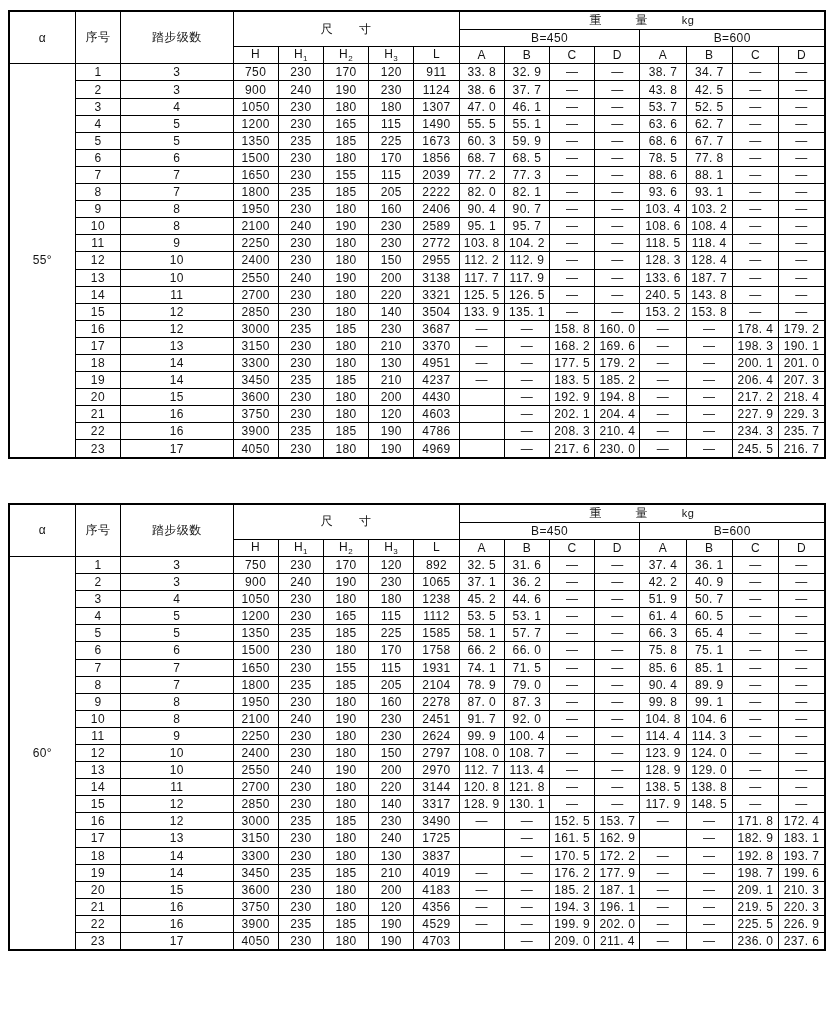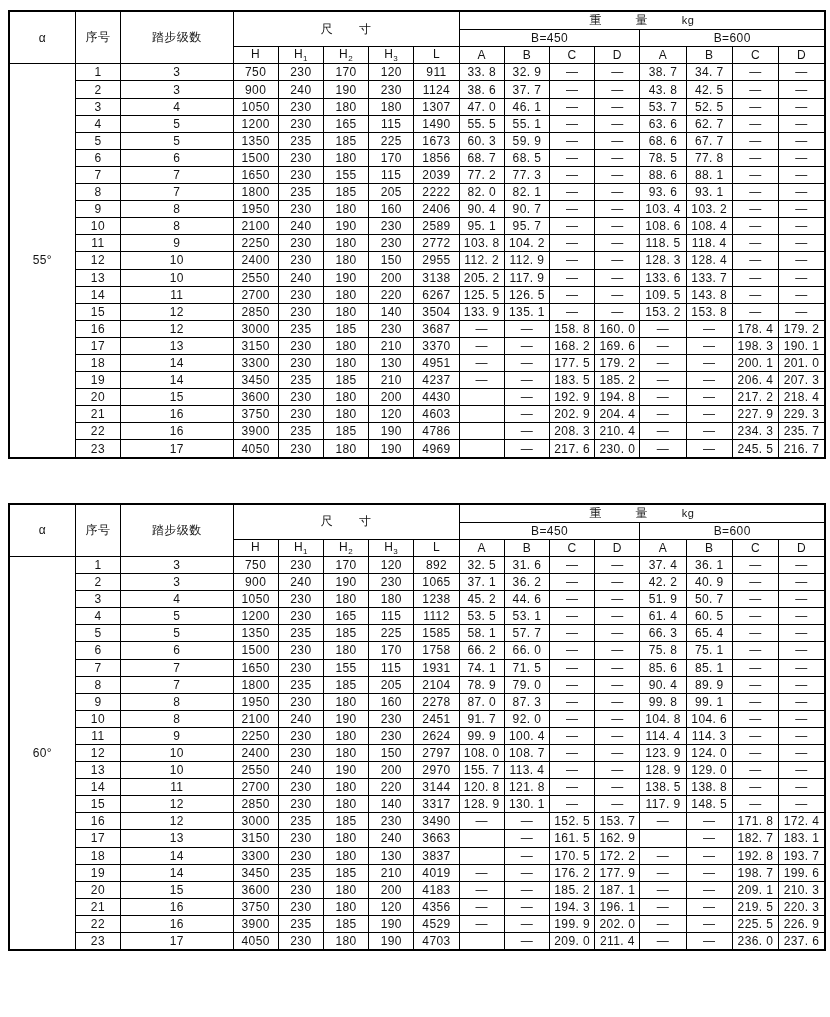--- a/index.html
+++ b/index.html
@@ -307,42 +307,42 @@
           <td>—</td>
         </tr>
         <tr>
           <td>13</td>
           <td>10</td>
           <td>2550</td>
           <td>240</td>
           <td>190</td>
           <td>200</td>
           <td>3138</td>
-          <td>205. 2</td>
+          <td>117. 7</td>
           <td>117. 9</td>
           <td>—</td>
           <td>—</td>
           <td>133. 6</td>
-          <td>133. 7</td>
+          <td>187. 7</td>
           <td>—</td>
           <td>—</td>
         </tr>
         <tr>
           <td>14</td>
           <td>11</td>
           <td>2700</td>
           <td>230</td>
           <td>180</td>
           <td>220</td>
-          <td>6267</td>
+          <td>3321</td>
           <td>125. 5</td>
           <td>126. 5</td>
           <td>—</td>
           <td>—</td>
-          <td>109. 5</td>
+          <td>240. 5</td>
           <td>143. 8</td>
           <td>—</td>
           <td>—</td>
         </tr>
         <tr>
           <td>15</td>
           <td>12</td>
           <td>2850</td>
           <td>230</td>
           <td>180</td>
@@ -445,21 +445,21 @@
         <tr>
           <td>21</td>
           <td>16</td>
           <td>3750</td>
           <td>230</td>
           <td>180</td>
           <td>120</td>
           <td>4603</td>
           <td></td>
           <td>—</td>
-          <td>202. 9</td>
+          <td>202. 1</td>
           <td>204. 4</td>
           <td>—</td>
           <td>—</td>
           <td>227. 9</td>
           <td>229. 3</td>
         </tr>
         <tr>
           <td>22</td>
           <td>16</td>
           <td>3900</td>
@@ -750,21 +750,21 @@
           <td>—</td>
         </tr>
         <tr>
           <td>13</td>
           <td>10</td>
           <td>2550</td>
           <td>240</td>
           <td>190</td>
           <td>200</td>
           <td>2970</td>
-          <td>155. 7</td>
+          <td>112. 7</td>
           <td>113. 4</td>
           <td>—</td>
           <td>—</td>
           <td>128. 9</td>
           <td>129. 0</td>
           <td>—</td>
           <td>—</td>
         </tr>
         <tr>
           <td>14</td>
@@ -817,28 +817,28 @@
           <td>171. 8</td>
           <td>172. 4</td>
         </tr>
         <tr>
           <td>17</td>
           <td>13</td>
           <td>3150</td>
           <td>230</td>
           <td>180</td>
           <td>240</td>
-          <td>3663</td>
+          <td>1725</td>
           <td></td>
           <td>—</td>
           <td>161. 5</td>
           <td>162. 9</td>
           <td></td>
           <td>—</td>
-          <td>182. 7</td>
+          <td>182. 9</td>
           <td>183. 1</td>
         </tr>
         <tr>
           <td>18</td>
           <td>14</td>
           <td>3300</td>
           <td>230</td>
           <td>180</td>
           <td>130</td>
           <td>3837</td>

